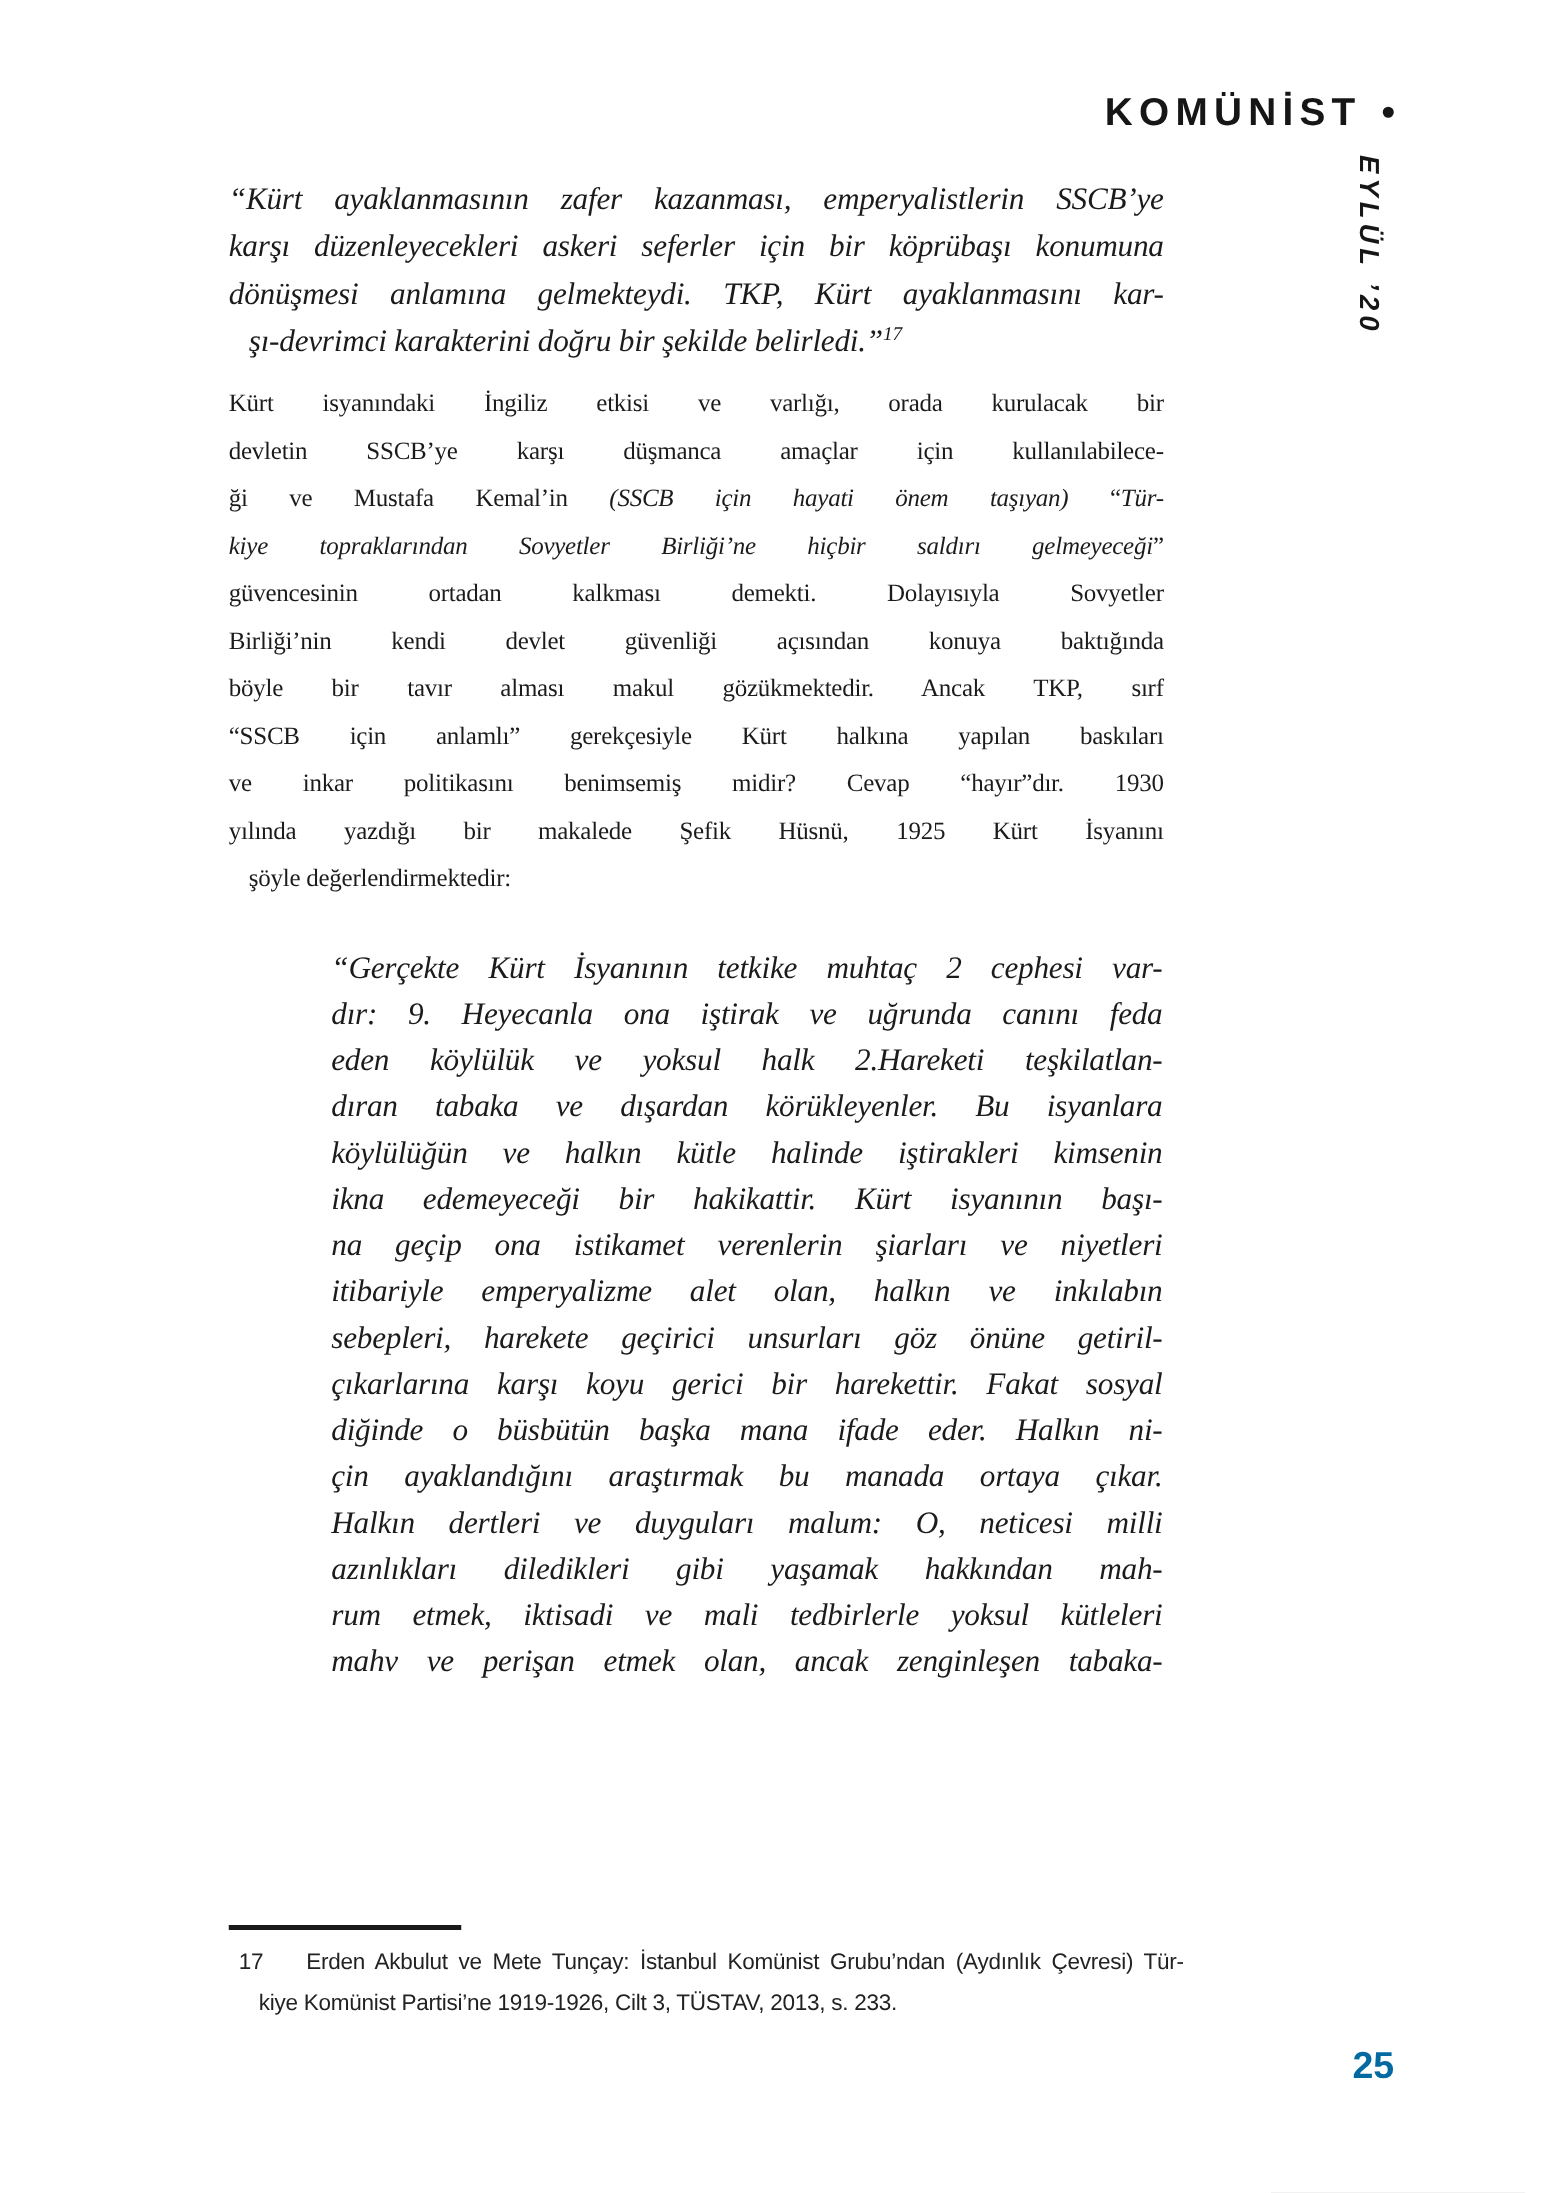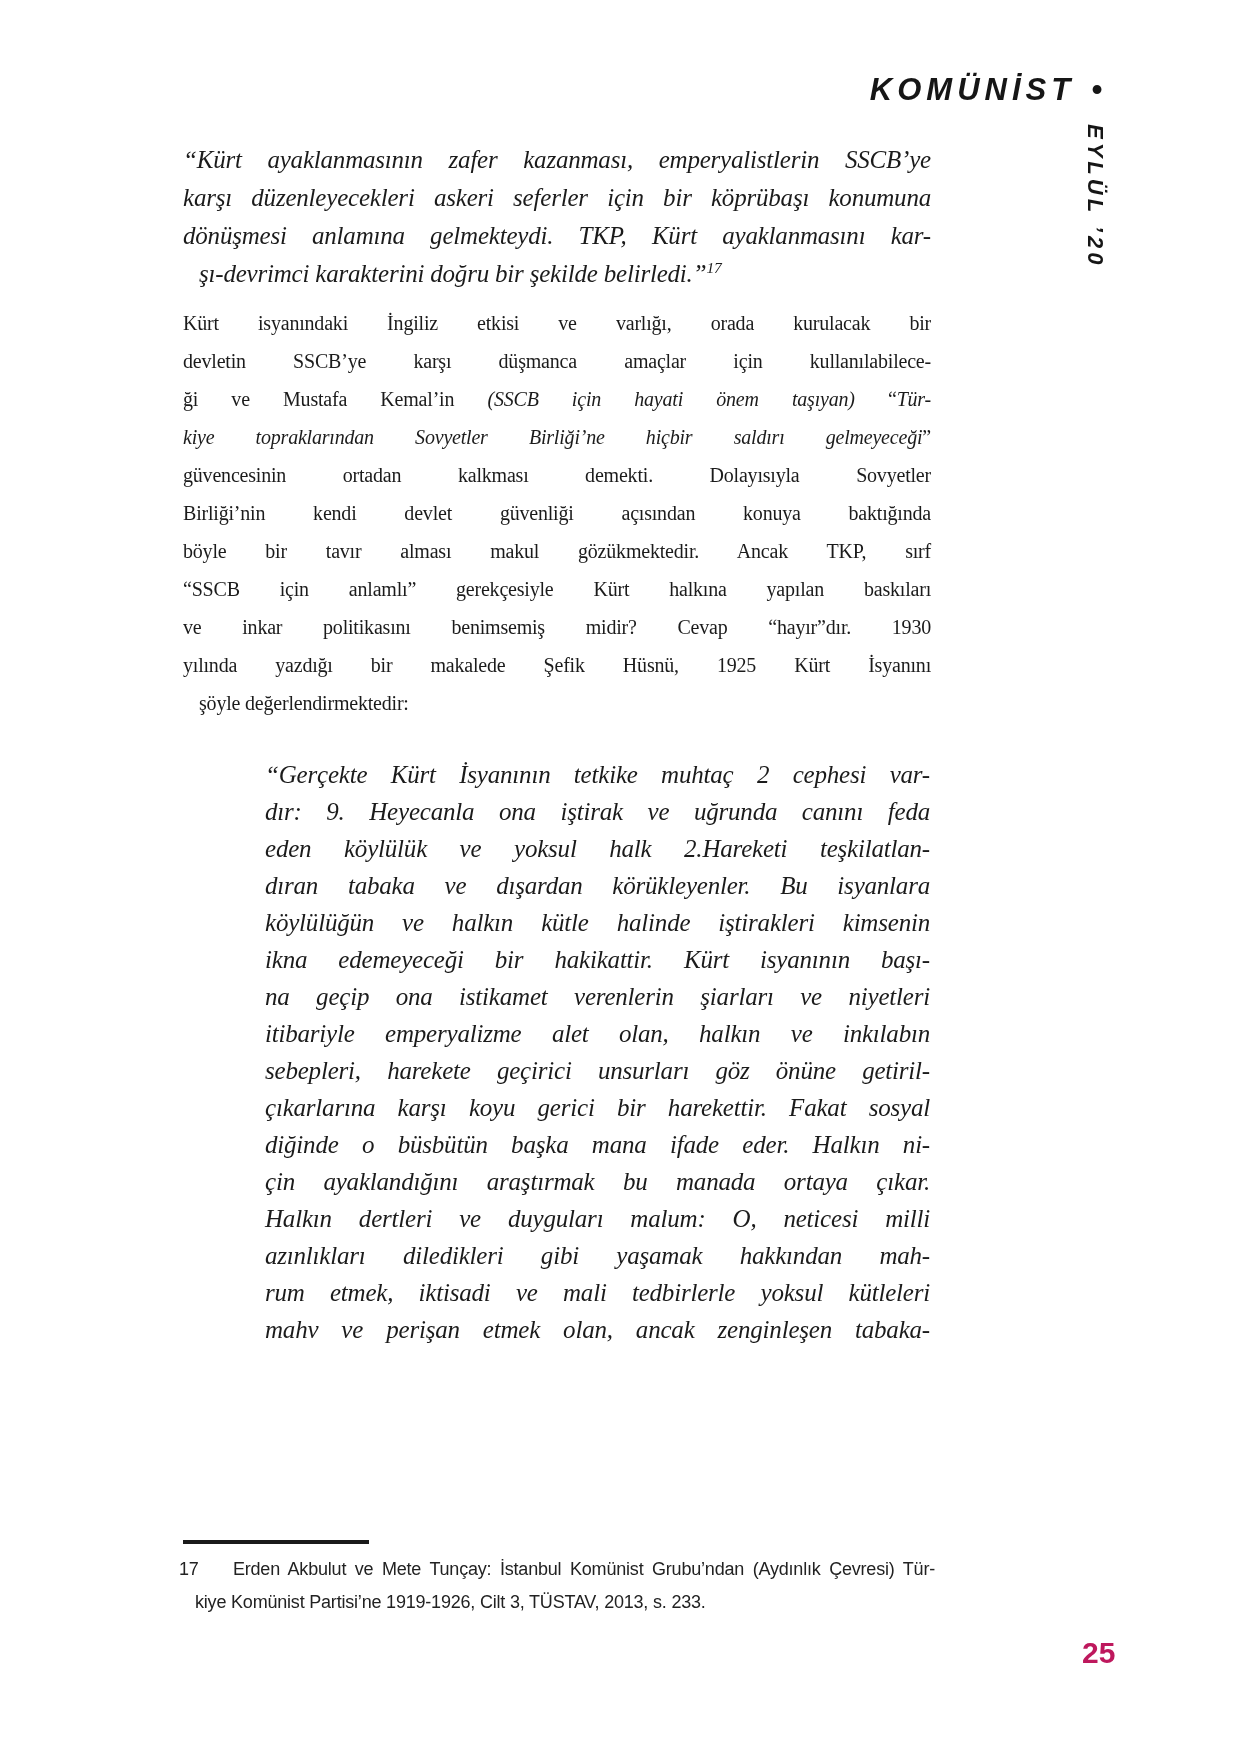--- a/index.html
+++ b/index.html
@@ -14,26 +14,26 @@
     font-family: "Liberation Serif", "DejaVu Serif", serif;
   }
   
   .header {
     position: absolute;
     top: 72px;
     left: 0;
     width: 1102px;
     text-align: right;
     font-family: "Liberation Sans", sans-serif;
-    font-style: italic;
     font-weight: 700;
     font-size: 31px;
     letter-spacing: 5px;
     color: #161616;
     white-space: nowrap;
+    padding-left: 14px;
   }
   .header .bullet { margin-left: 16px; letter-spacing: 0; }
   .issue-vertical {
     position: absolute;
     left: 1108px;
     top: 124px;
     transform-origin: 0 0;
     transform: rotate(90deg);
     font-family: "Liberation Sans", sans-serif;
     font-style: italic;
@@ -56,21 +56,21 @@
     font-size: 20px; line-height: 38px;
     letter-spacing: -0.2px;
   }
   .block-quote {
     left: 265px; top: 756px; width: 665px;
     font-style: italic;
     font-size: 25px; line-height: 37px;
     letter-spacing: -0.2px;
   }
   .footnote {
-    left: 179px; top: 1553px; width: 756px;
+    left: 191px; top: 1553px; width: 756px;
     font-family: "Liberation Sans", sans-serif;
     font-size: 18px; line-height: 33px;
     letter-spacing: -0.2px;
     color: #222;
   }
   .footnote-rule {
     position: absolute;
     left: 183px; top: 1540px;
     width: 186px; height: 4px;
     background: #1a1a1a;
@@ -78,21 +78,21 @@
   .line { text-align: justify; text-align-last: justify; }
   .line-last { text-align-last: left; margin-left: 16px; }
   .it { font-style: italic; }
   sup { font-size: 0.62em; line-height: 0; vertical-align: super; }
   .page-number {
     position: absolute;
     left: 1082px; top: 1636px;
     font-family: "Liberation Sans", sans-serif;
     font-weight: 700;
     font-size: 30px;
-    color: #be185d;
+    color: #0369a1;
   }
 </style>
 </head>
 <body>
 
 <div class="page">
 
   <div class="header">
     <span>KOMÜNİST</span><span class="bullet">•</span>
   </div>

